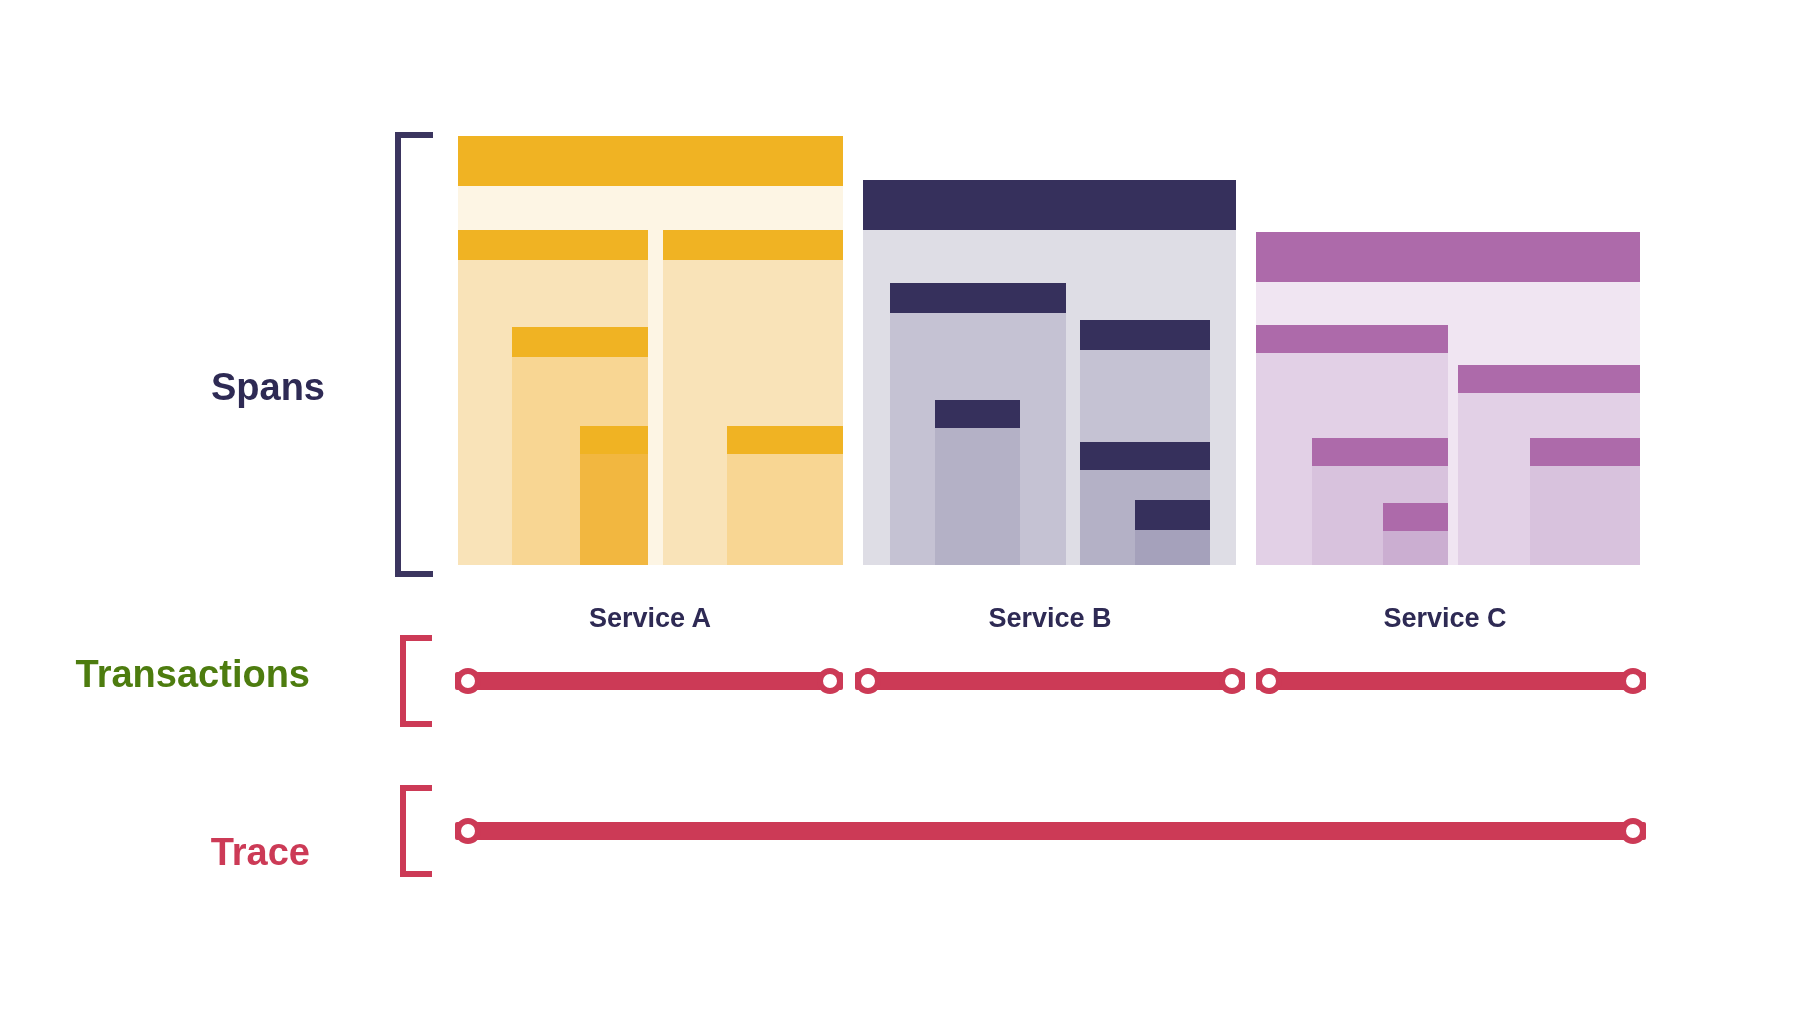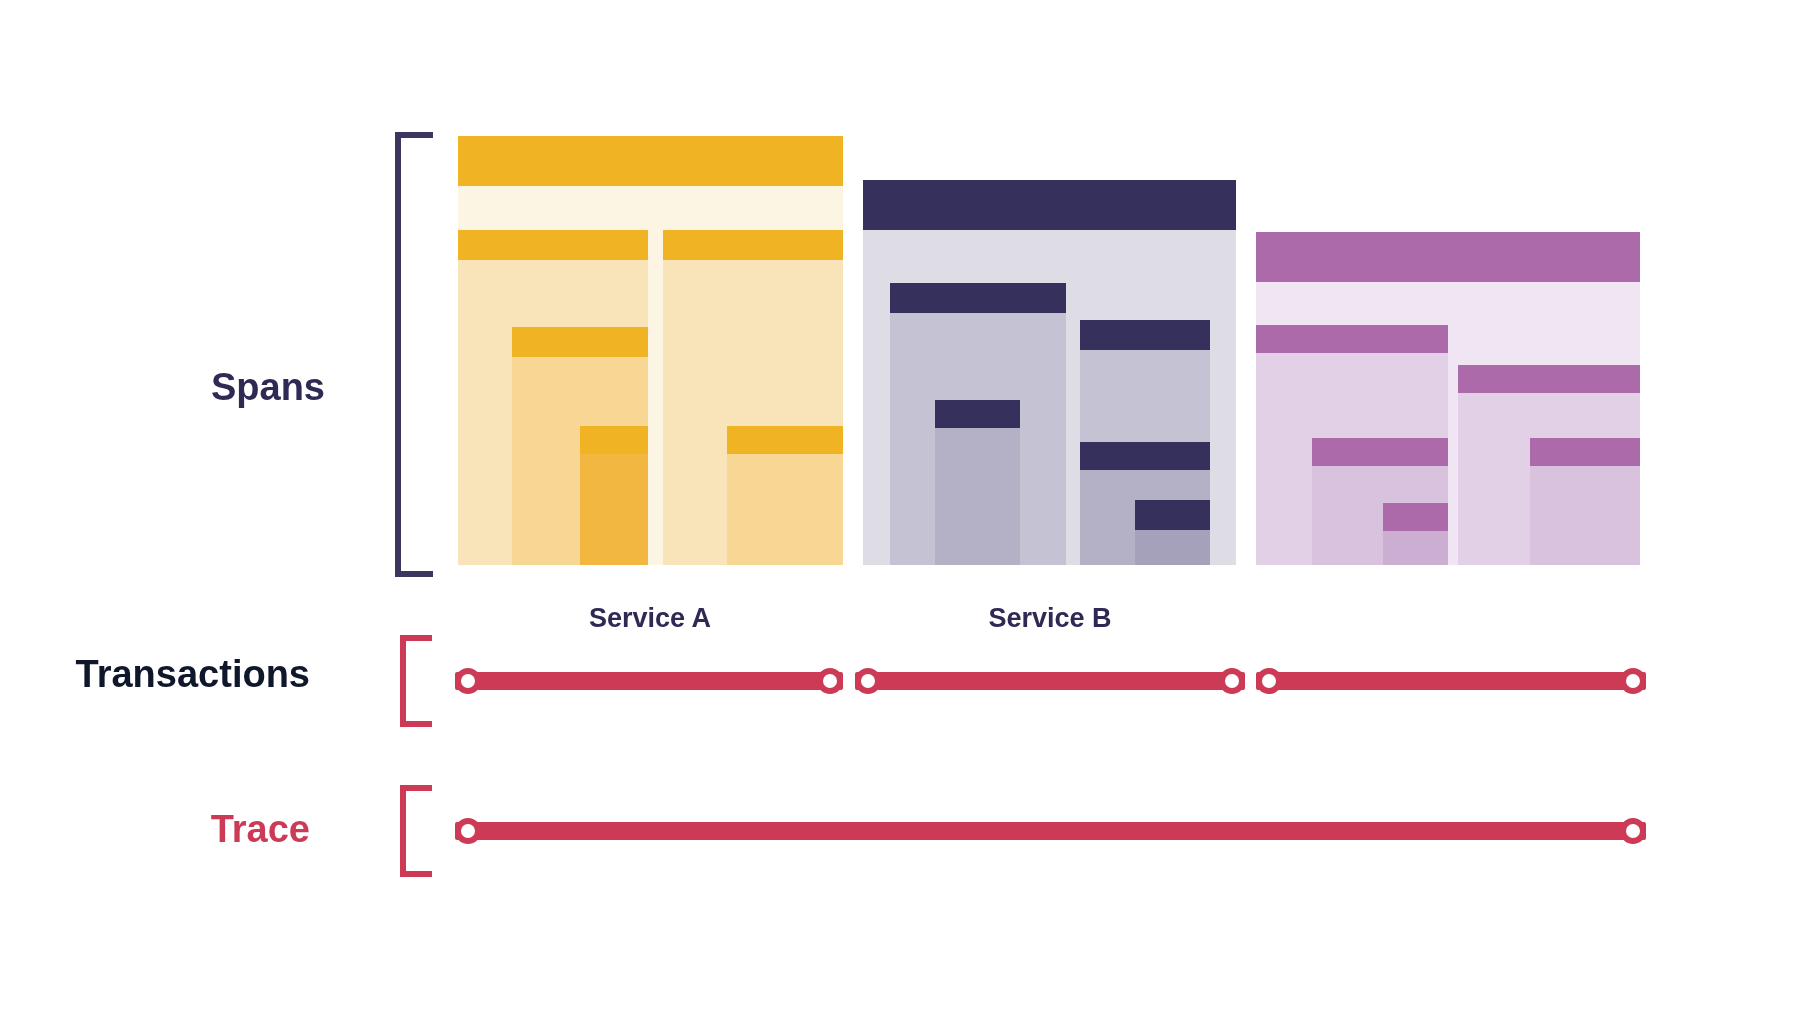--- a/index.html
+++ b/index.html
@@ -19,24 +19,24 @@
     white-space:nowrap;
     text-align:right;
     line-height:1;
   }
   #label-spans{
     right:1475px; top:368px;
     font-size:38px; color:#2e2a54;
   }
   #label-transactions{
     right:1490px; top:655px;
-    font-size:38px; color:#0f172a;
+    font-size:38px; color:#4d7c0f;
   }
   #label-trace{
-    right:1490px; top:810px;
+    right:1490px; top:833px;
     font-size:38px; color:#cc3a56;
   }
 
   
   .bracket{
     position:absolute;
     border-left:6px solid currentColor;
     border-top:6px solid currentColor;
     border-bottom:6px solid currentColor;
     border-right:0;
@@ -160,13 +160,14 @@
   <div id="trace-area">
       <div class="timeline" style="left: 455px; top: 818px; width: 1191px;">
         <div class="line"></div>
         <div class="node start"></div>
         <div class="node end"></div>
       </div>
     </div>
 
 <div class="service-caption" style="left: 500px; width: 300px; top: 605px;">Service A</div>
     <div class="service-caption" style="left: 900px; width: 300px; top: 605px;">Service B</div>
+    <div class="service-caption" style="left: 1295px; width: 300px; top: 605px;">Service C</div>
   </div>
 
 </body></html>

